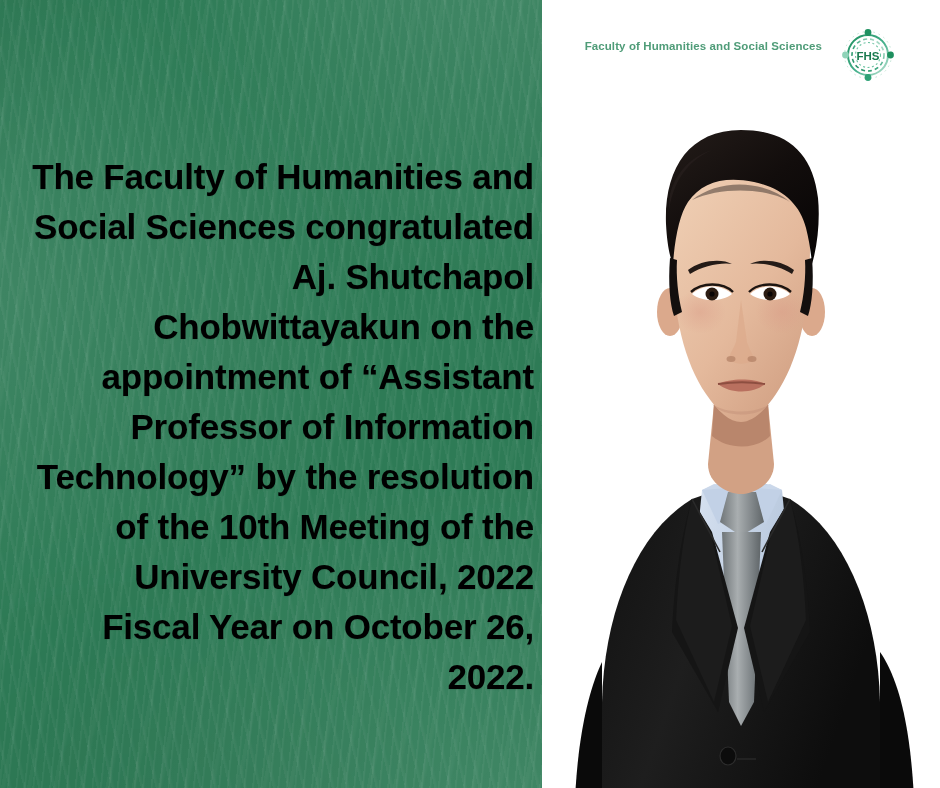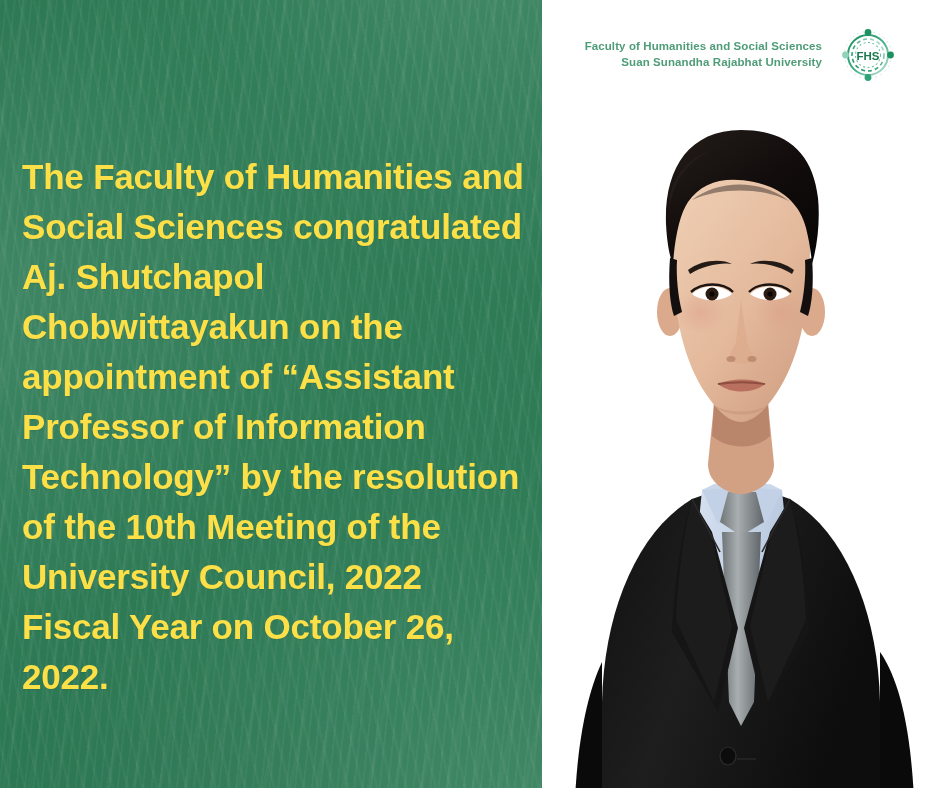--- a/index.html
+++ b/index.html
@@ -57,27 +57,28 @@
         rgba(255,255,255,0) 4px, rgba(255,255,255,0) 19px);
     transform:rotate(-16deg) scale(1.35);
     opacity:.75;
   }
 
   .headline{
     position:absolute;
     left:22px;top:152px;
     width:512px;
     margin:0;
-    color:#fde047;
+    color:#000000;
     font-size:35px;
     line-height:50px;
     font-weight:700;
     letter-spacing:-0.2px;
     white-space:pre-line;
     text-shadow:0 1px 1px rgba(0,0,0,.08);
+    text-align:right;
   }
 
   
   .right{
     position:absolute;
     left:542px;top:12px;
     width:398px;height:788px;
     background:#ffffff;
     overflow:hidden;
   }
@@ -256,21 +257,20 @@
 
         <path d="M 176 372 C 188 366 212 366 223 372 C 212 382 188 382 176 372 Z" fill="#b9705f"></path>
         <path d="M 176 372 C 190 370 210 370 223 372" stroke="#8d4e40" stroke-width="1.8" fill="none"></path>
 
         <path d="M 170 392 C 184 402 214 402 228 392 C 216 406 182 406 170 392 Z" fill="#c4917a" opacity=".5"></path>
       </svg>
     </div>
 
     <div class="brand">
       <span class="l1">Faculty of Humanities and Social Sciences</span>
-      <span class="l2">Suan Sunandha Rajabhat University</span>
     </div>
 
     <div class="logo">
       <svg viewBox="0 0 58 58" xmlns="http://www.w3.org/2000/svg" aria-hidden="true">
         <defs>
           <linearGradient id="ringA" x1="0" y1="0" x2="1" y2="1">
             <stop offset="0%" stop-color="#1e8f5e"></stop>
             <stop offset="55%" stop-color="#45b08c"></stop>
             <stop offset="100%" stop-color="#bfe4d4"></stop>
           </linearGradient>

